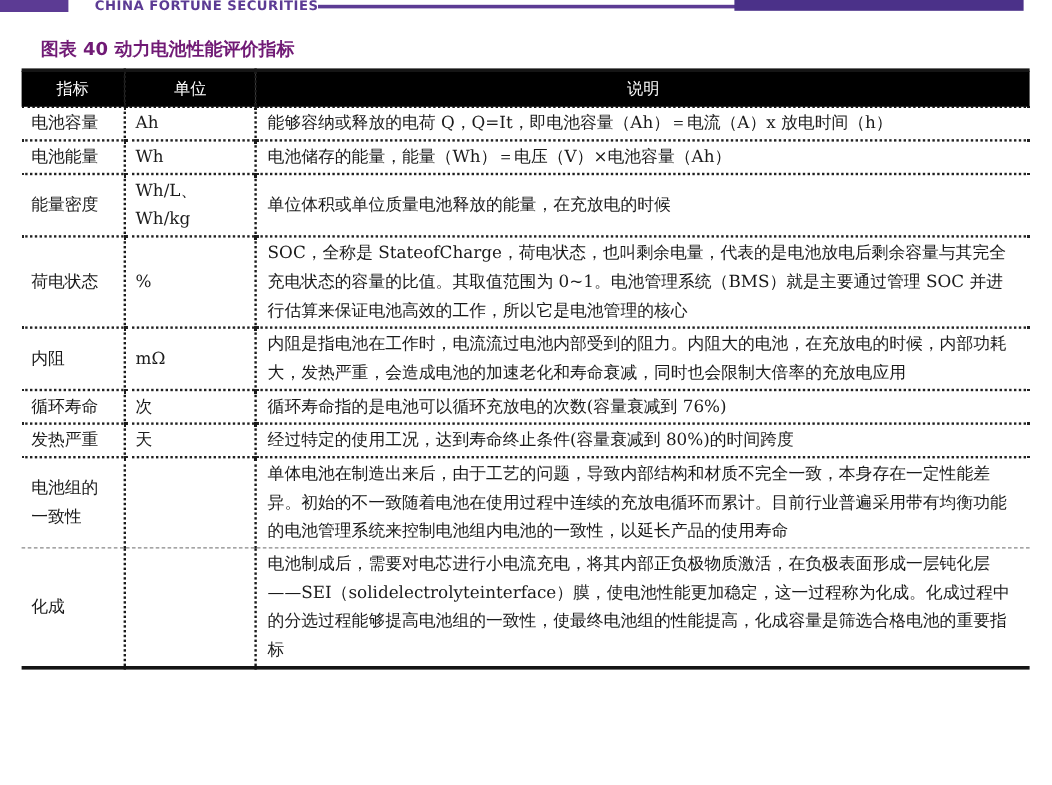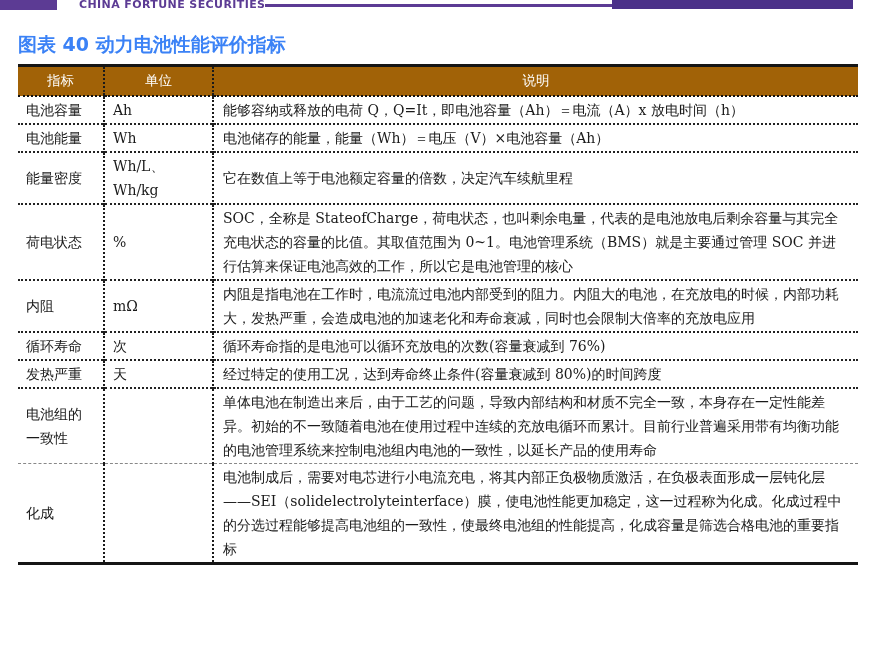--- a/index.html
+++ b/index.html
@@ -41,42 +41,42 @@
     background: #5c3b94;
   }
   .brand-rule-thick {
     position: absolute;
     left: 612px; top: 0;
     width: 241px; height: 9px;
     background: #4b3189;
   }
   
   .fig-title {
-    margin: 10px 0 6px 18px;
+    margin: 10px 0 6px 34px;
     font-family: "DejaVu Sans", sans-serif;
     font-weight: 700;
-    font-size: 19px;
-    color: #3b82f6;
+    font-size: 15px;
+    color: #701a75;
   }
   
   table.spec {
     width: 840px;
     margin-left: 18px;
     border-collapse: collapse;
     table-layout: fixed;
     border-top: 3px solid #151515;
     border-bottom: 3px solid #151515;
     font-size: 14px;
   }
   col.c-ind  { width: 86px; }
   col.c-unit { width: 109px; }
   col.c-desc { width: 645px; }
 
   thead th {
-    background: #a16207;
+    background: #000000;
     color: #ffffff;
     font-weight: 400;
     font-size: 13.5px;
     text-align: center;
     padding: 5px 0;
     border-bottom: 2px dotted #111;
   }
   th + th, td + td { border-left: 2px dotted #1a1a1a; }
 
   tbody tr { border-top: 2px dotted #222; }
@@ -123,21 +123,21 @@
       <td class="desc">能够容纳或释放的电荷 Q，Q=It，即电池容量（Ah）＝电流（A）x 放电时间（h）</td>
     </tr>
     <tr>
       <td class="ind">电池能量</td>
       <td class="unit">Wh</td>
       <td class="desc">电池储存的能量，能量（Wh）＝电压（V）×电池容量（Ah）</td>
     </tr>
     <tr>
       <td class="ind">能量密度</td>
       <td class="unit">Wh/L、Wh/kg</td>
-      <td class="desc">它在数值上等于电池额定容量的倍数，决定汽车续航里程</td>
+      <td class="desc">单位体积或单位质量电池释放的能量，在充放电的时候</td>
     </tr>
     <tr>
       <td class="ind">荷电状态</td>
       <td class="unit">%</td>
       <td class="desc">SOC，全称是 StateofCharge，荷电状态，也叫剩余电量，代表的是电池放电后剩余容量与其完全充电状态的容量的比值。其取值范围为 0~1。电池管理系统（BMS）就是主要通过管理 SOC 并进行估算来保证电池高效的工作，所以它是电池管理的核心</td>
     </tr>
     <tr>
       <td class="ind">内阻</td>
       <td class="unit">mΩ</td>
       <td class="desc">内阻是指电池在工作时，电流流过电池内部受到的阻力。内阻大的电池，在充放电的时候，内部功耗大，发热严重，会造成电池的加速老化和寿命衰减，同时也会限制大倍率的充放电应用</td>

